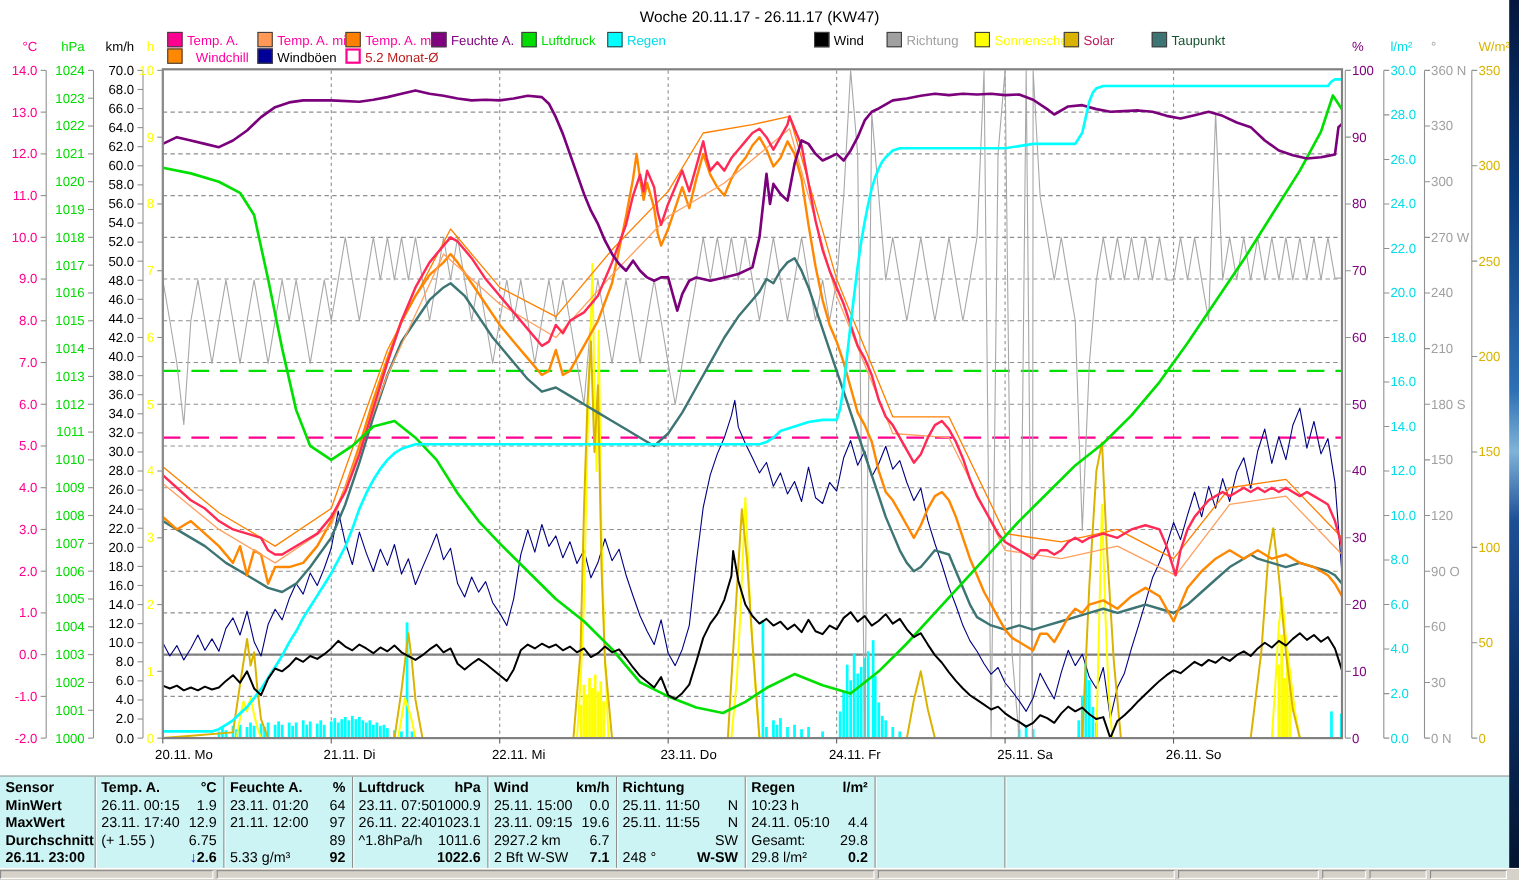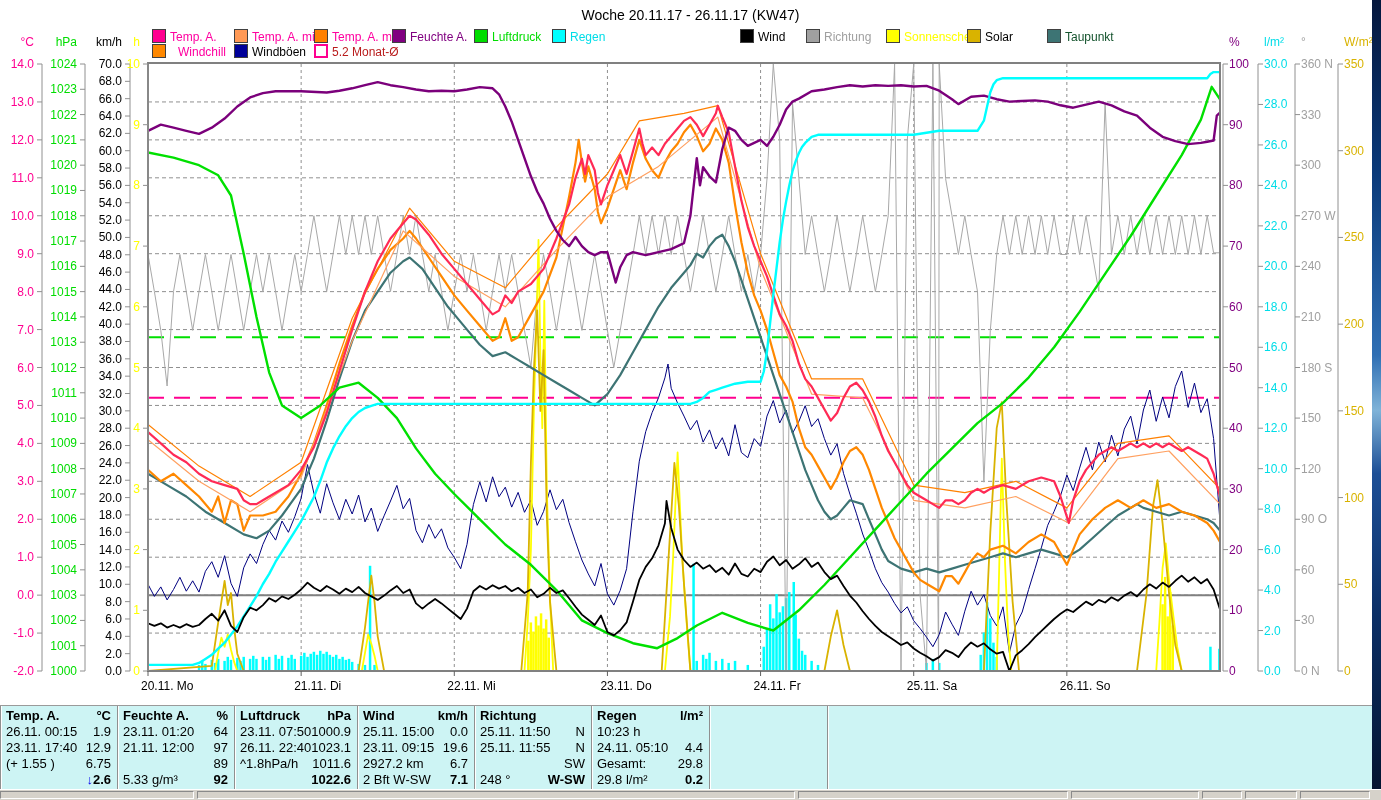--- a/index.html
+++ b/index.html
@@ -39,21 +39,21 @@
   <div id="legend">
       <div class="leg-item" style="left: 152px; top: 29px;"><span class="sw" style="background: rgb(255, 0, 144);"></span><span style="color: rgb(255, 0, 160);">Temp. A.</span></div>
       <div class="leg-item" style="left: 234px; top: 29px;"><span class="sw" style="background: rgb(255, 153, 85);"></span><span style="color: rgb(255, 0, 160);">Temp. A. min</span></div>
       <div class="leg-item" style="left: 314px; top: 29px;"><span class="sw" style="background: rgb(255, 128, 0);"></span><span style="color: rgb(255, 0, 160);">Temp. A. max</span></div>
       <div class="leg-item" style="left: 392px; top: 29px;"><span class="sw" style="background: rgb(128, 0, 128);"></span><span style="color: rgb(128, 0, 128);">Feuchte A.</span></div>
       <div class="leg-item" style="left: 474px; top: 29px;"><span class="sw" style="background: rgb(0, 221, 0);"></span><span style="color: rgb(0, 221, 0);">Luftdruck</span></div>
       <div class="leg-item" style="left: 552px; top: 29px;"><span class="sw" style="background: rgb(0, 255, 255);"></span><span style="color: rgb(0, 221, 232);">Regen</span></div>
       <div class="leg-item" style="left: 740px; top: 29px;"><span class="sw" style="background: rgb(0, 0, 0);"></span><span style="color: rgb(0, 0, 0);">Wind</span></div>
       <div class="leg-item" style="left: 806px; top: 29px;"><span class="sw" style="background: rgb(160, 160, 160);"></span><span style="color: rgb(160, 160, 160);">Richtung</span></div>
       <div class="leg-item" style="left: 886px; top: 29px;"><span class="sw" style="background: rgb(255, 255, 0);"></span><span style="color: rgb(255, 255, 0);">Sonnenschein</span></div>
-      <div class="leg-item" style="left: 967px; top: 29px;"><span class="sw" style="background: rgb(217, 179, 0);"></span><span style="color: #000000;">Solar</span></div>
+      <div class="leg-item" style="left: 967px; top: 29px;"><span class="sw" style="background: rgb(217, 179, 0);"></span><span style="color: #be185d;">Solar</span></div>
       <div class="leg-item" style="left: 1047px; top: 29px;"><span class="sw" style="background: rgb(61, 116, 116);"></span><span style="color: #14532d;">Taupunkt</span></div>
       <div class="leg-item" style="left: 152px; top: 44px;"><span class="sw" style="background: rgb(255, 136, 0);"></span><span style="color: rgb(255, 0, 160); margin-left: 8px;">Windchill</span></div>
       <div class="leg-item" style="left: 234px; top: 44px;"><span class="sw" style="background: rgb(0, 0, 153);"></span><span style="color: rgb(0, 0, 0);">Windböen</span></div>
       <div class="leg-item" style="left: 314px; top: 44px;"><span class="sw outline"></span><span style="color: #b91c1c;">5.2 Monat-Ø</span></div>
     </div>
   <svg id="plot-svg" width="1372" height="703" viewBox="0 0 1372 703">
       <defs>
         <clipPath id="plotclip">
           <rect x="148" y="64" width="1072" height="607"></rect>
         </clipPath>
@@ -493,20 +493,37 @@
       <line x1="760.5714285714287" y1="671" x2="760.5714285714287" y2="676" stroke="#606060" stroke-width="1"></line>
       <text x="753.5714285714287" y="690" fill="#000" font-size="12px" text-anchor="start">24.11. Fr</text>
       <line x1="913.7142857142858" y1="671" x2="913.7142857142858" y2="676" stroke="#606060" stroke-width="1"></line>
       <text x="906.7142857142858" y="690" fill="#000" font-size="12px" text-anchor="start">25.11. Sa</text>
       <line x1="1066.857142857143" y1="671" x2="1066.857142857143" y2="676" stroke="#606060" stroke-width="1"></line>
       <text x="1059.857142857143" y="690" fill="#000" font-size="12px" text-anchor="start">26.11. So</text>
     </svg>
 </div>
 
 <div id="bottom-table">
+    <div class="tcol" style="width: 86px;">
+      <div class="trow">
+        <span class="lt b">Sensor</span>
+      </div>
+      <div class="trow">
+        <span class="lt b">MinWert</span>
+      </div>
+      <div class="trow">
+        <span class="lt b">MaxWert</span>
+      </div>
+      <div class="trow">
+        <span class="lt b">Durchschnitt</span>
+      </div>
+      <div class="trow">
+        <span class="lt b">26.11. 23:00</span>
+      </div>
+    </div>
     <div class="tcol sep" style="width: 117px;">
       <div class="trow">
         <span class="lt b">Temp. A.</span>
         <span class="rt b">°C</span>
       </div>
       <div class="trow">
         <span class="lt">26.11.  00:15</span>
         <span class="rt">1.9</span>
       </div>
       <div class="trow">

